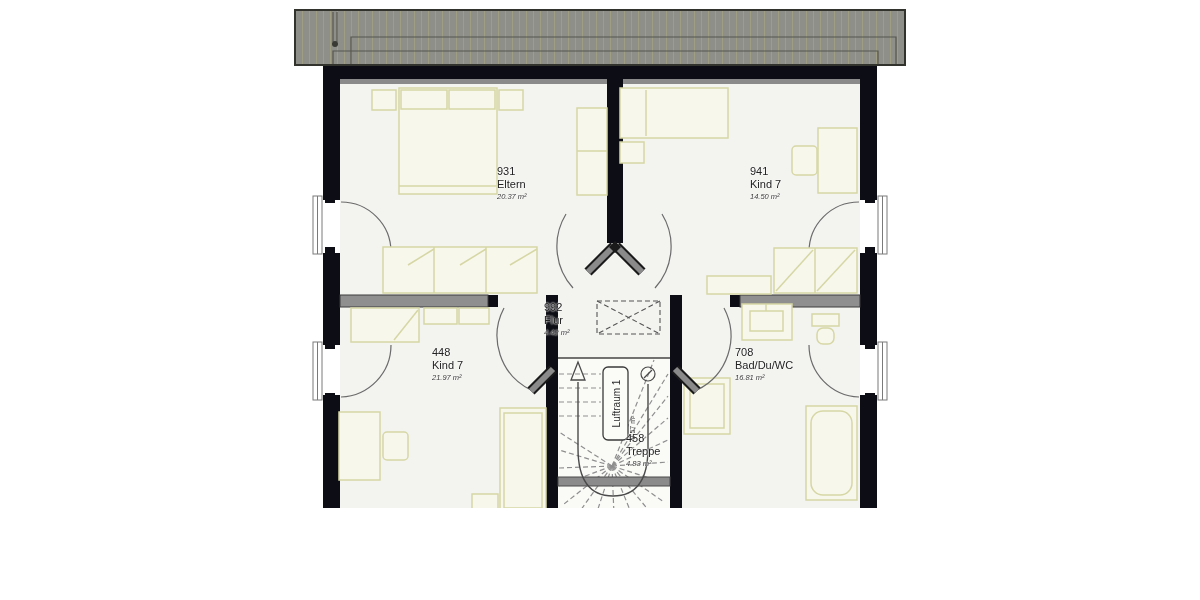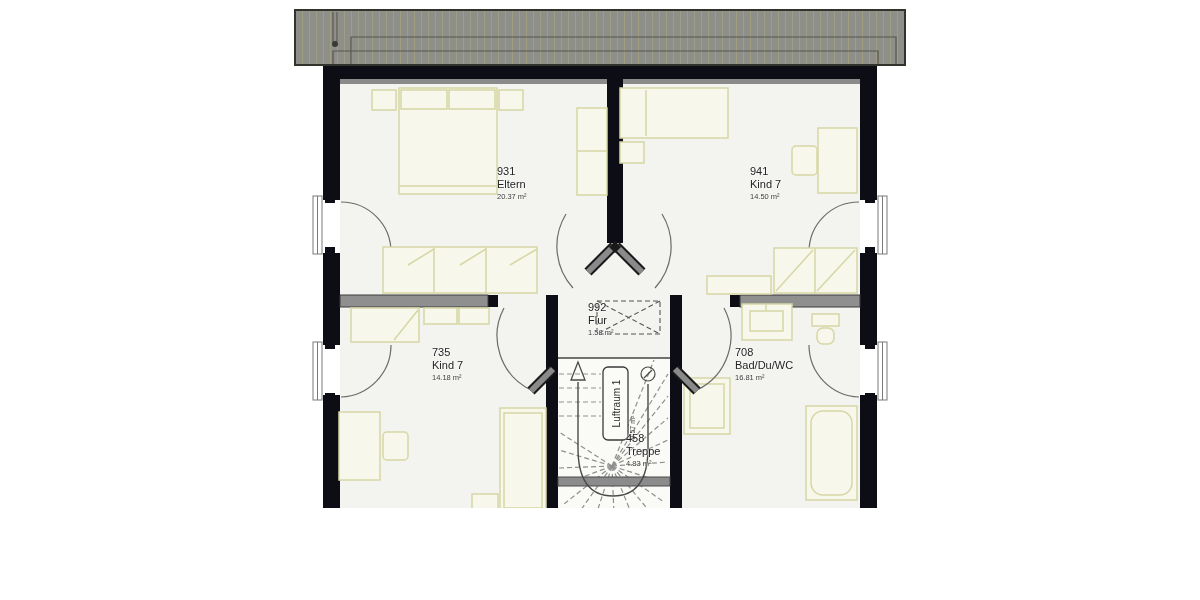--- a/index.html
+++ b/index.html
@@ -2,21 +2,21 @@
 <html><head>
 <meta charset="utf-8">
 <style>
   html,body{margin:0;padding:0;background:#ffffff;}
   .canvas{position:relative;width:1200px;height:508px;background:#ffffff;overflow:hidden;
           font-family:"Liberation Sans",sans-serif;}
   .plan-svg{position:absolute;left:0;top:0;}
   .room-label{position:absolute;color:#222;font-size:11px;line-height:13px;
               text-shadow:0 0 2px #fff,0 0 2px #fff;white-space:nowrap;}
   .room-label span{display:block;}
-  .room-label .area{font-size:7.5px;line-height:9px;color:#3a3a3a;margin-top:1px;}
+  .room-label .area{font-size:7.5px;line-height:9px;color:#3a3a3a;margin-top:1px;font-style:italic;}
   .v-label{position:absolute;transform:rotate(-90deg);transform-origin:center;
            color:#2a2a2a;white-space:nowrap;text-align:center;}
   .v-name{font-size:10px;width:80px;}
   .v-area{font-size:7px;width:44px;color:#3a3a3a;}
 </style>
 </head>
 <body>
 
 <div class="canvas">
 <svg class="plan-svg" width="1200" height="600" viewBox="0 0 1200 600">
@@ -232,33 +232,33 @@
   <span>931</span>
   <span>Eltern</span>
   <span class="area">20.37 m²</span>
 </div>
 <div class="room-label" style="left:750px;top:165px">
   <span>941</span>
   <span>Kind 7</span>
   <span class="area">14.50 m²</span>
 </div>
 <div class="room-label" style="left:432px;top:346px">
-  <span>735</span>
+  <span>448</span>
   <span>Kind 7</span>
-  <span class="area">14.18 m²</span>
+  <span class="area">21.97 m²</span>
 </div>
 <div class="room-label" style="left:735px;top:346px">
   <span>708</span>
   <span>Bad/Du/WC</span>
   <span class="area">16.81 m²</span>
 </div>
-<div class="room-label" style="left:588px;top:301px">
+<div class="room-label" style="left:544px;top:301px">
   <span>992</span>
   <span>Flur</span>
-  <span class="area">1.58 m²</span>
+  <span class="area">4.42 m²</span>
 </div>
 <div class="room-label" style="left:626px;top:432px">
   <span>458</span>
   <span>Treppe</span>
   <span class="area">4.83 m²</span>
 </div>
 <div class="v-label v-name" style="left:576px;top:398px">Luftraum 1</div>
 <div class="v-label v-area" style="left:610px;top:424px">0.57 m²</div>
 </div>
 

